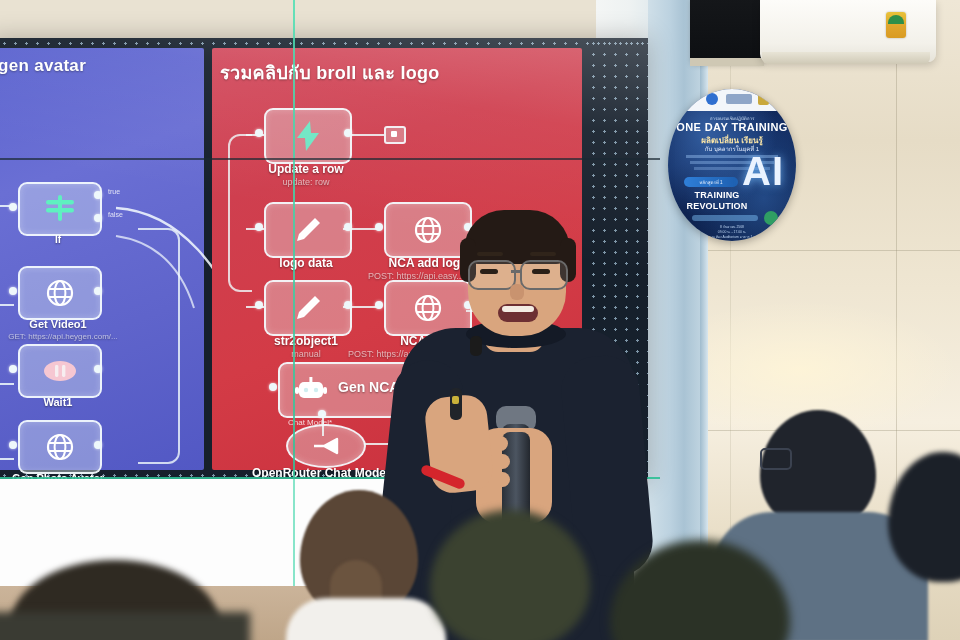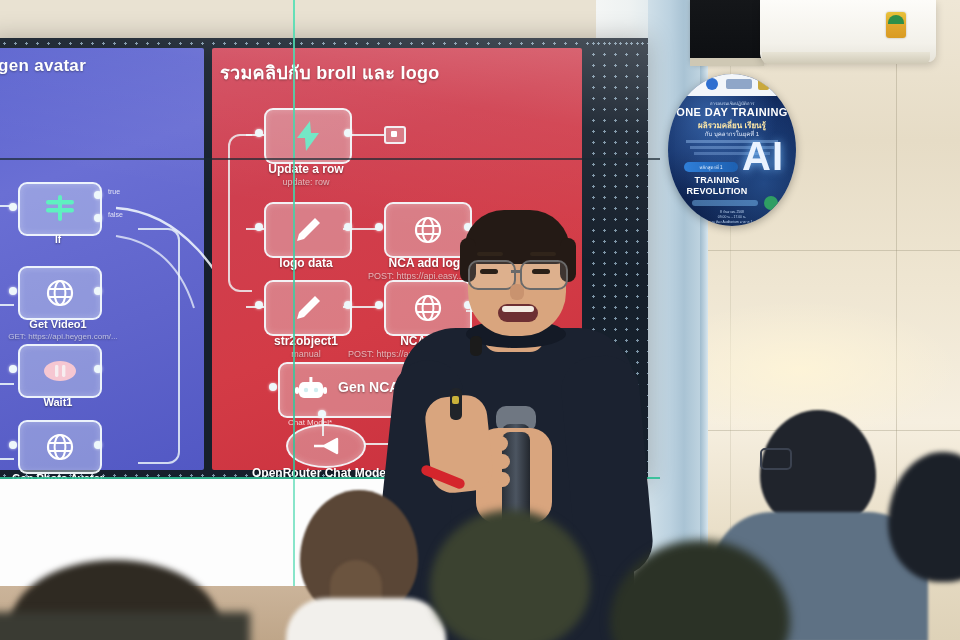--- a/index.html
+++ b/index.html
@@ -76,21 +76,21 @@
   #ac{left:760px;top:0px;width:176px;height:62px;
      background:linear-gradient(180deg,#fdfcf9 0%,#f3f1ea 70%,#e6e3d9 100%);
      border-radius:0 0 8px 8px;box-shadow:0 3px 8px rgba(0,0,0,.18);}
   #ac-vent{left:762px;top:52px;width:168px;height:12px;
      background:linear-gradient(180deg,#e8e4d6,#cfc9b6);border-radius:0 0 6px 6px;}
   #ac-label{left:886px;top:12px;width:20px;height:26px;border-radius:3px;
      background:linear-gradient(180deg,#e8c23a 0%,#e0a52c 55%,#d99b22 100%);
      box-shadow:0 0 2px rgba(0,0,0,.3);}
 
   
-  #poster{left:668px;top:74px;width:128px;height:152px;border-radius:50%;
+  #poster{left:668px;top:89px;width:128px;height:152px;border-radius:50%;
      background:
        radial-gradient(ellipse at 30% 28%,rgba(80,140,220,.55),rgba(10,26,62,0) 55%),
        radial-gradient(ellipse at 75% 72%,rgba(60,120,200,.45),rgba(10,26,62,0) 58%),
        linear-gradient(160deg,#0d1f4d 0%,#112a5e 40%,#0a1a40 100%);
      box-shadow:0 2px 8px rgba(0,0,0,.3);overflow:hidden;}
   #poster-top{position:absolute;left:0;top:0;width:100%;height:22px;
      background:#f3f6fa;}
   .ptxt{position:absolute;width:100%;text-align:center;color:#fff;white-space:nowrap;}
   #poster-ai{position:absolute;right:12px;top:60px;color:#eaf3ff;
      font-size:40px;font-weight:bold;letter-spacing:1px;
@@ -121,21 +121,21 @@
   <div class="abs" style="left:888px;top:15px;width:16px;height:9px;border-radius:8px 8px 0 0;background:#2f8f4a;"></div>
 
   <div class="abs blurx" id="poster">
     <div id="poster-top"></div>
     <div class="abs" style="left:38px;top:4px;width:12px;height:12px;border-radius:50%;background:#2f6fd0;"></div>
     <div class="abs" style="left:58px;top:5px;width:26px;height:10px;background:#8fa6c8;border-radius:2px;"></div>
     <div class="abs" style="left:90px;top:4px;width:11px;height:12px;border-radius:2px;background:#c9a83c;"></div>
 
     <div class="ptxt" style="top:26px;font-size:4.5px;color:#cfe1f7;">การอบรมเชิงปฏิบัติการ</div>
     <div class="ptxt" style="top:32px;font-size:11px;font-weight:bold;letter-spacing:.4px;color:#ffffff;">ONE DAY TRAINING</div>
-    <div class="ptxt" style="top:45px;font-size:8px;font-weight:bold;color:#ffe9a8;">ผลิรวมคลี่ยน เรียนรู้</div>
+    <div class="ptxt" style="top:45px;font-size:8px;font-weight:bold;color:#ffe9a8;">ผลิตเปลี่ยน เรียนรู้</div>
     <div class="ptxt" style="top:55px;font-size:6px;color:#eaf1ff;">กับ บุคลากรในยุคที่ 1</div>
     <div class="ptxt" style="top:66px;font-size:3.6px;color:#a9c4e8;line-height:5px;">&nbsp;</div>
     <div class="abs" style="left:18px;top:66px;width:92px;height:3px;background:rgba(150,190,240,.45);"></div>
     <div class="abs" style="left:22px;top:72px;width:84px;height:3px;background:rgba(150,190,240,.4);"></div>
     <div class="abs" style="left:26px;top:78px;width:76px;height:3px;background:rgba(150,190,240,.35);"></div>
 
     <div class="abs" style="left:16px;top:88px;width:54px;height:10px;border-radius:6px;background:linear-gradient(90deg,#2f7fd8,#1d5fb0);"></div>
     <div class="ptxt" style="left:16px;top:90px;width:54px;font-size:4.5px;color:#eaf3ff;">หลักสูตรที่ 1</div>
 
     <div class="abs" style="left:10px;top:101px;width:78px;text-align:center;font-size:9px;font-weight:bold;color:#ffffff;letter-spacing:.2px;">TRAINING</div>

